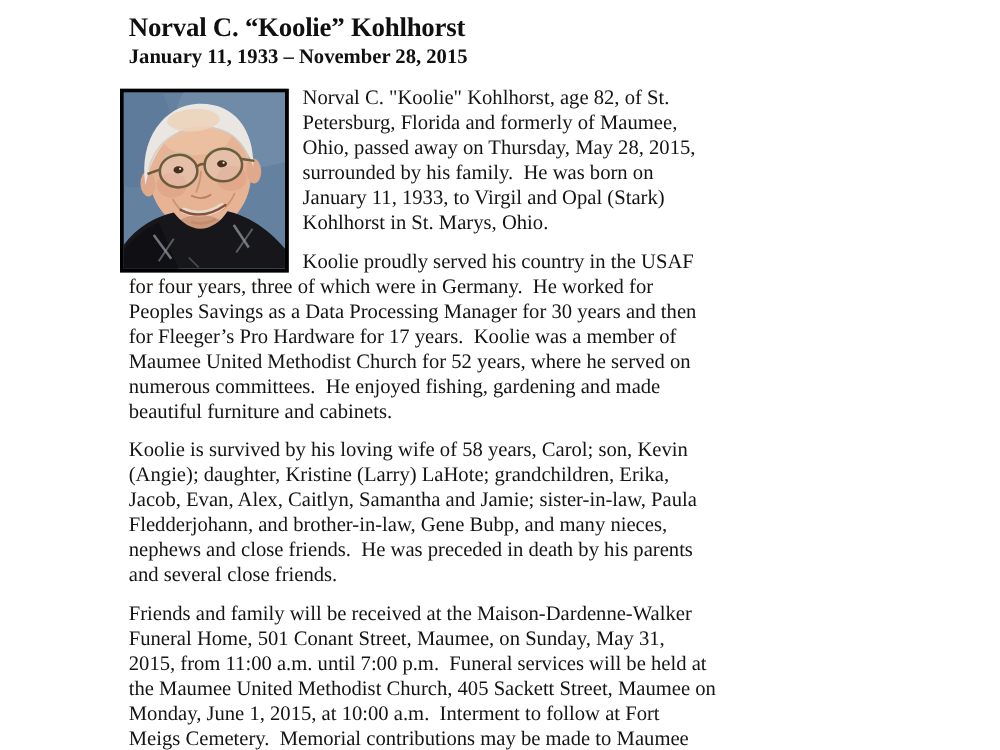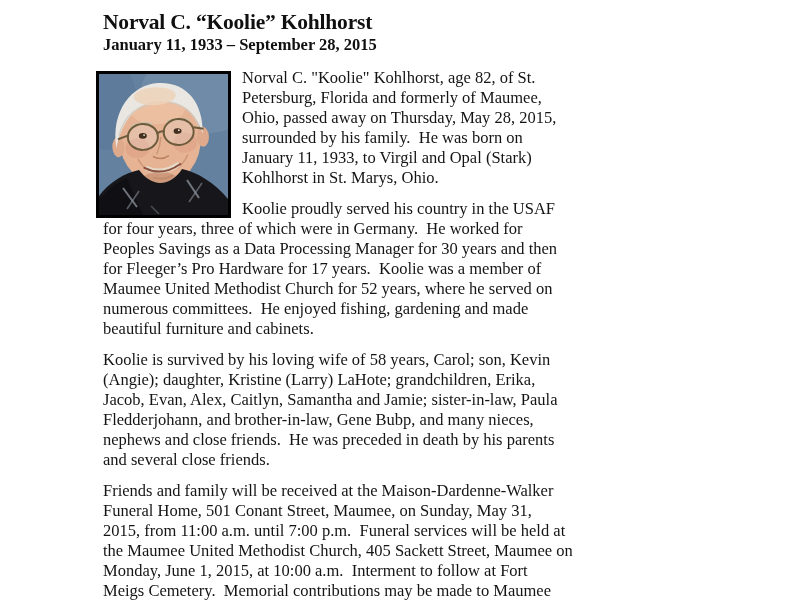--- a/index.html
+++ b/index.html
@@ -58,21 +58,21 @@
   }
   p.published { margin-bottom: 0; }
 </style>
 </head>
 <body>
 
 <div class="page">
 
   <header>
     <h1 class="doc-title">Norval C. “Koolie” Kohlhorst</h1>
-    <h2 class="doc-dates">January 11, 1933 – September 28, 2015</h2>
+    <h2 class="doc-dates">January 11, 1933 – November 28, 2015</h2>
   </header>
 
   <article>
 
     <figure class="photo">
       <svg viewBox="0 0 129 141" xmlns="http://www.w3.org/2000/svg" aria-hidden="true">
 
         <rect x="0" y="0" width="129" height="141" fill="#64819f"></rect>
         <ellipse cx="102" cy="18" rx="60" ry="42" fill="#7893ae" opacity="0.55"></ellipse>
         <ellipse cx="8" cy="30" rx="30" ry="46" fill="#57759a" opacity="0.5"></ellipse>

